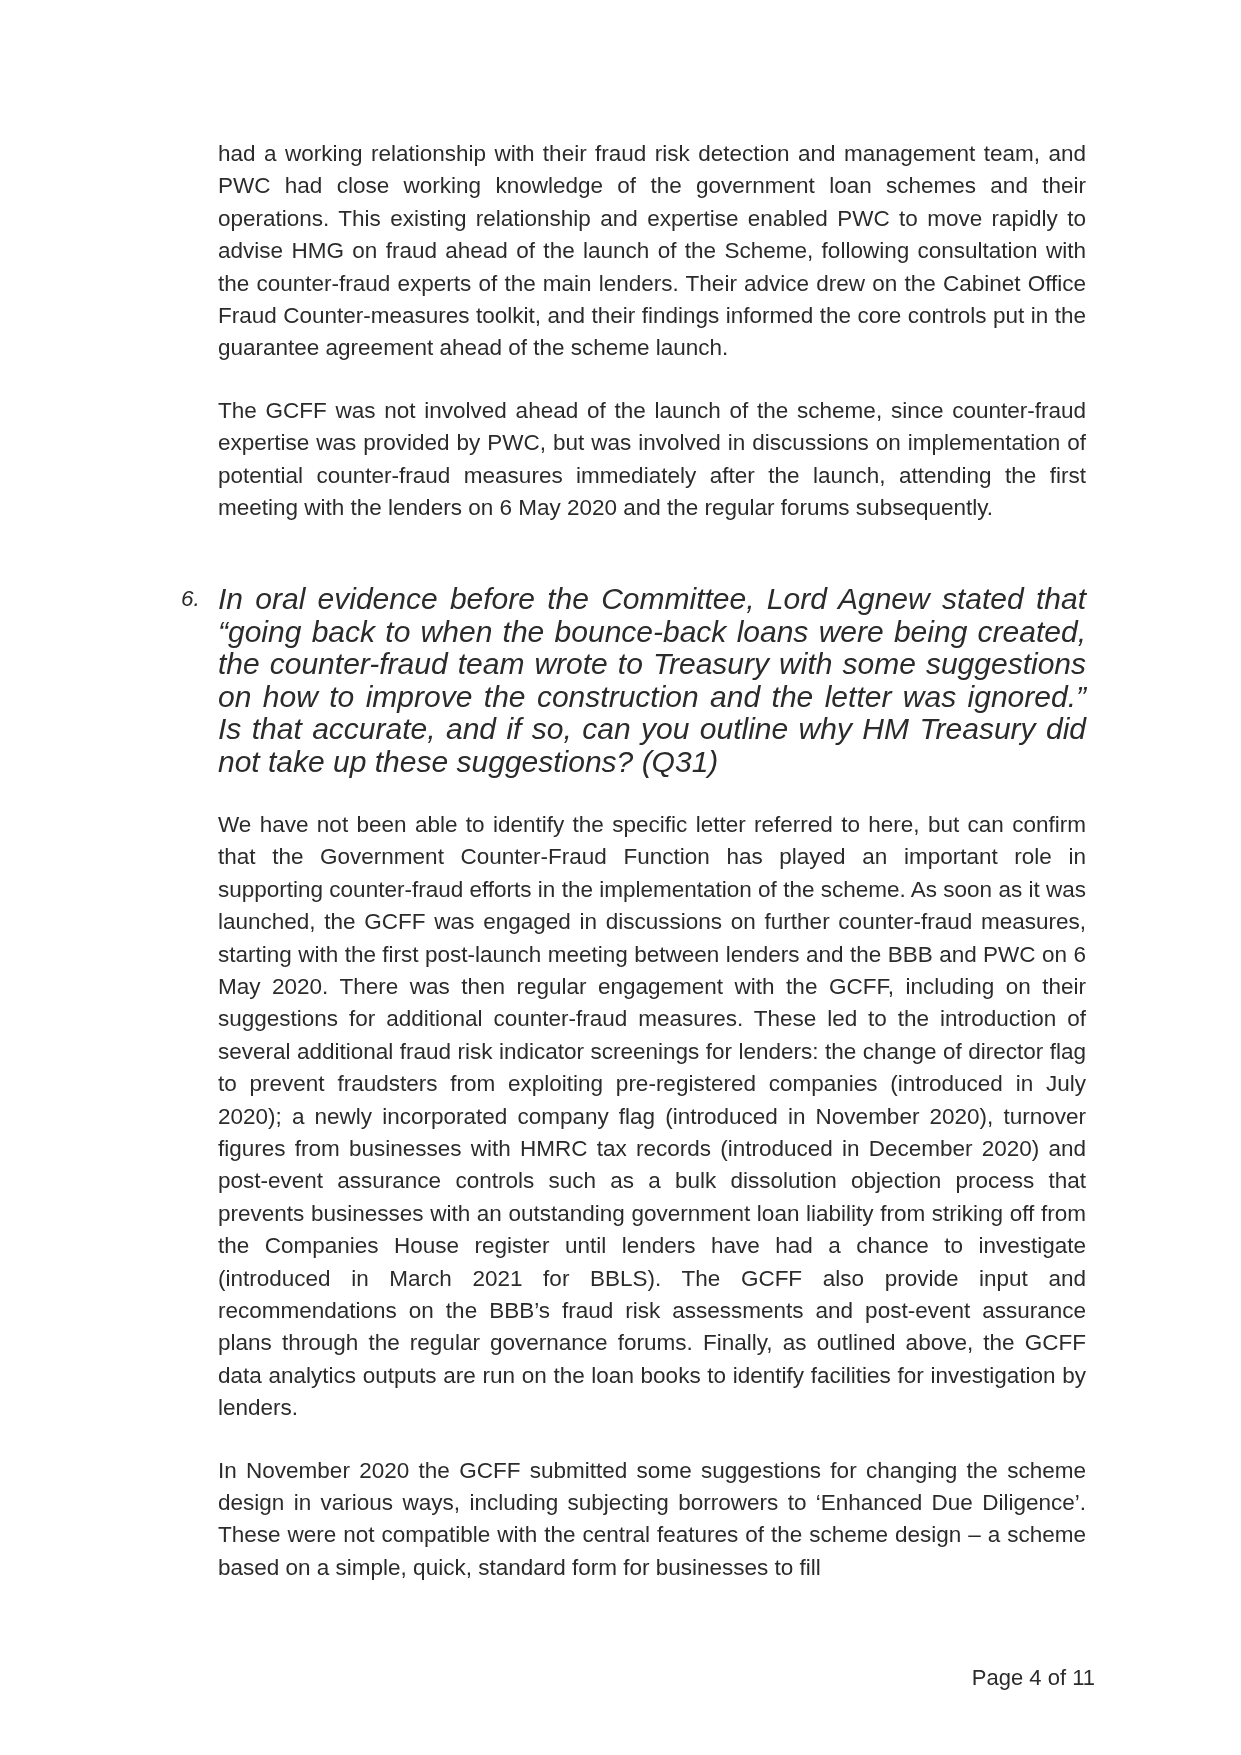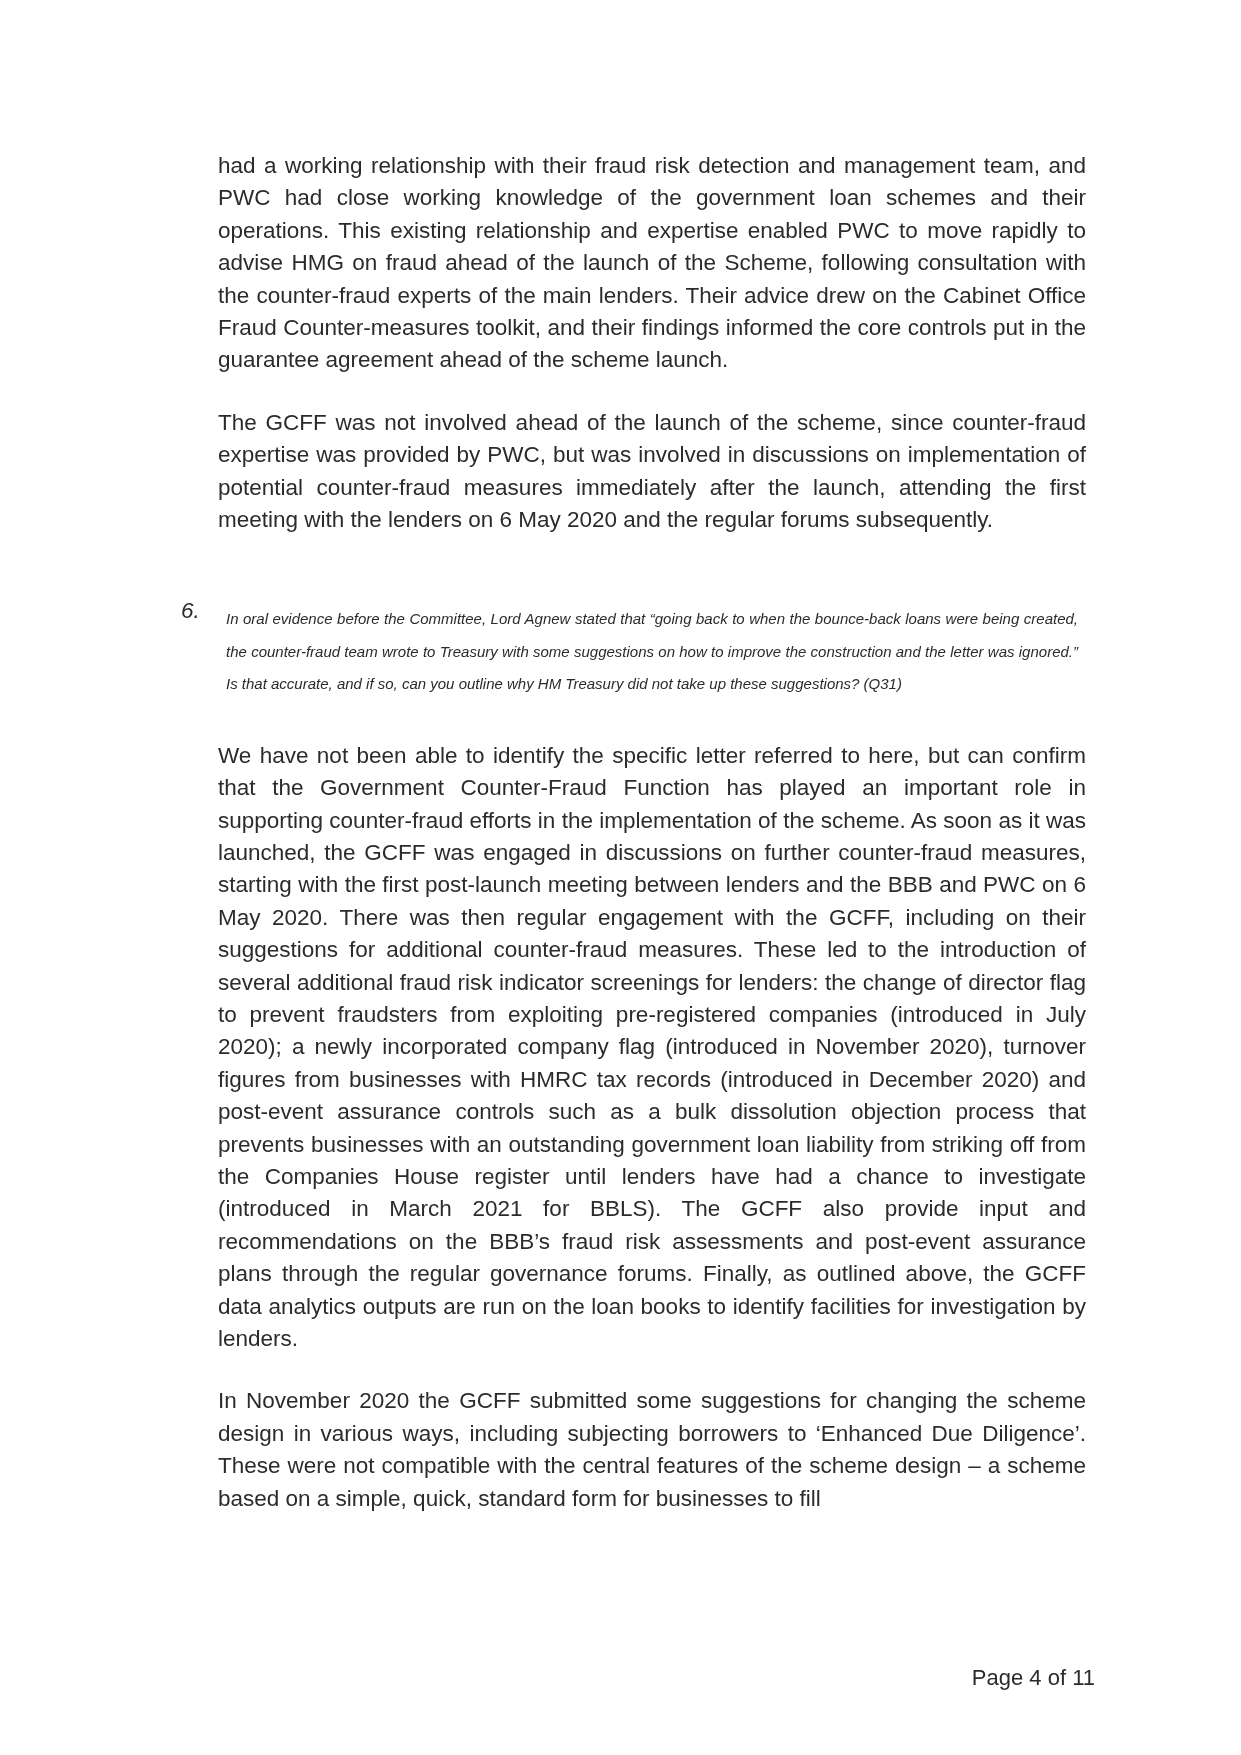--- a/index.html
+++ b/index.html
@@ -20,40 +20,40 @@
     width: 1241px;
     height: 1755px;
     box-sizing: border-box;
     padding: 138px 155px 0 218px;
     background: #ffffff;
   }
   .para {
     font-size: 22.5px;
     line-height: 32.4px;
     text-align: justify;
-    margin: 12px 0 30px 0;
+    margin: 0 0 30px 0;
     font-weight: 300;
   }
   .question-block {
     display: flex;
     align-items: flex-start;
     margin: 59px 0 31px -37px;
     font-style: italic;
   }
   .question-number {
     flex: 0 0 37px;
     width: 37px;
     font-size: 22.5px;
     line-height: 32.4px;
     font-weight: 300;
   }
   .question-text {
     flex: 1;
-    margin: 8px;
-    font-size: 15px;
+    margin: 0;
+    font-size: 30px;
     line-height: 32.4px;
     text-align: justify;
     font-weight: 300;
   }
   .page-footer {
     position: absolute;
     top: 1664px;
     right: 146px;
     font-size: 22px;
     line-height: 28px;

